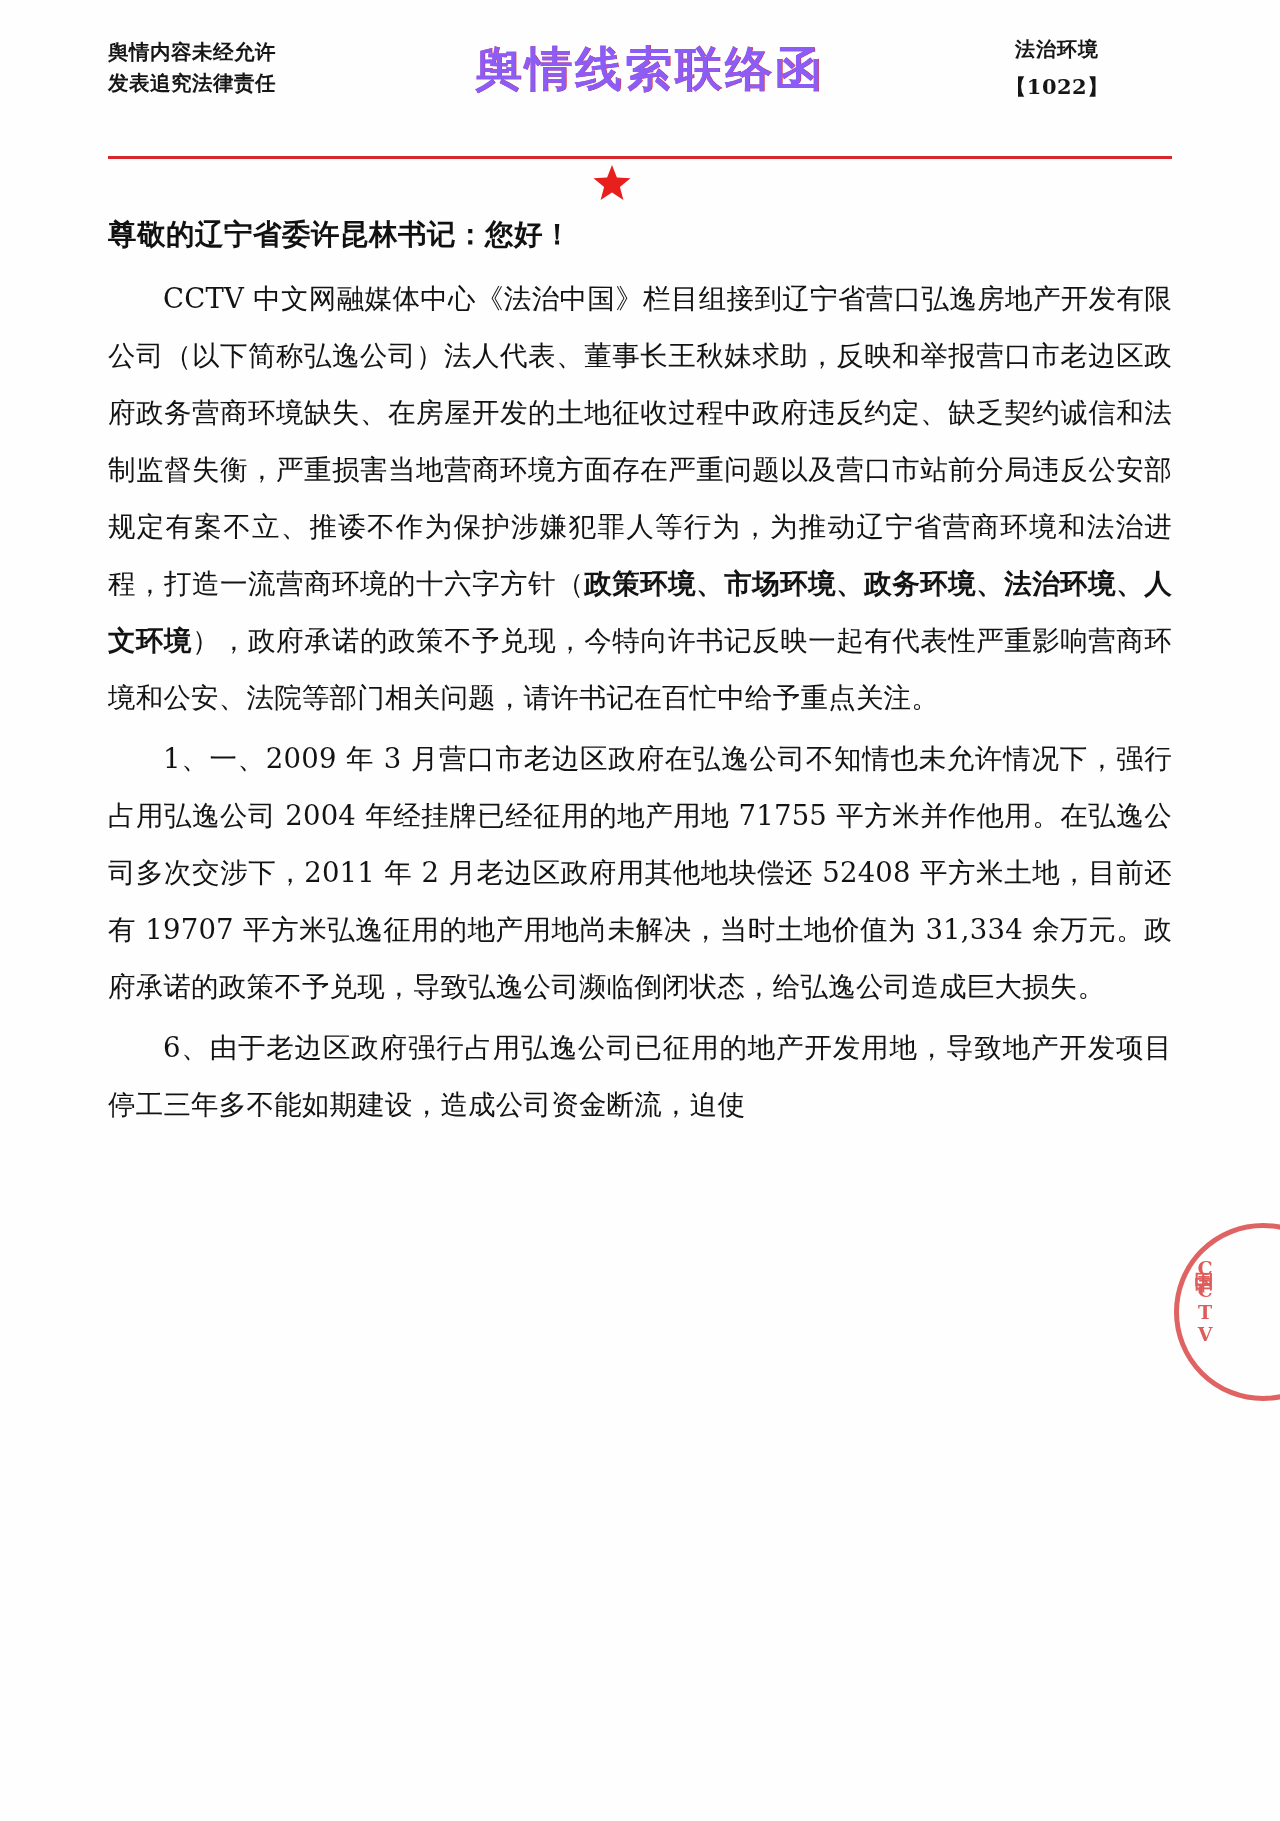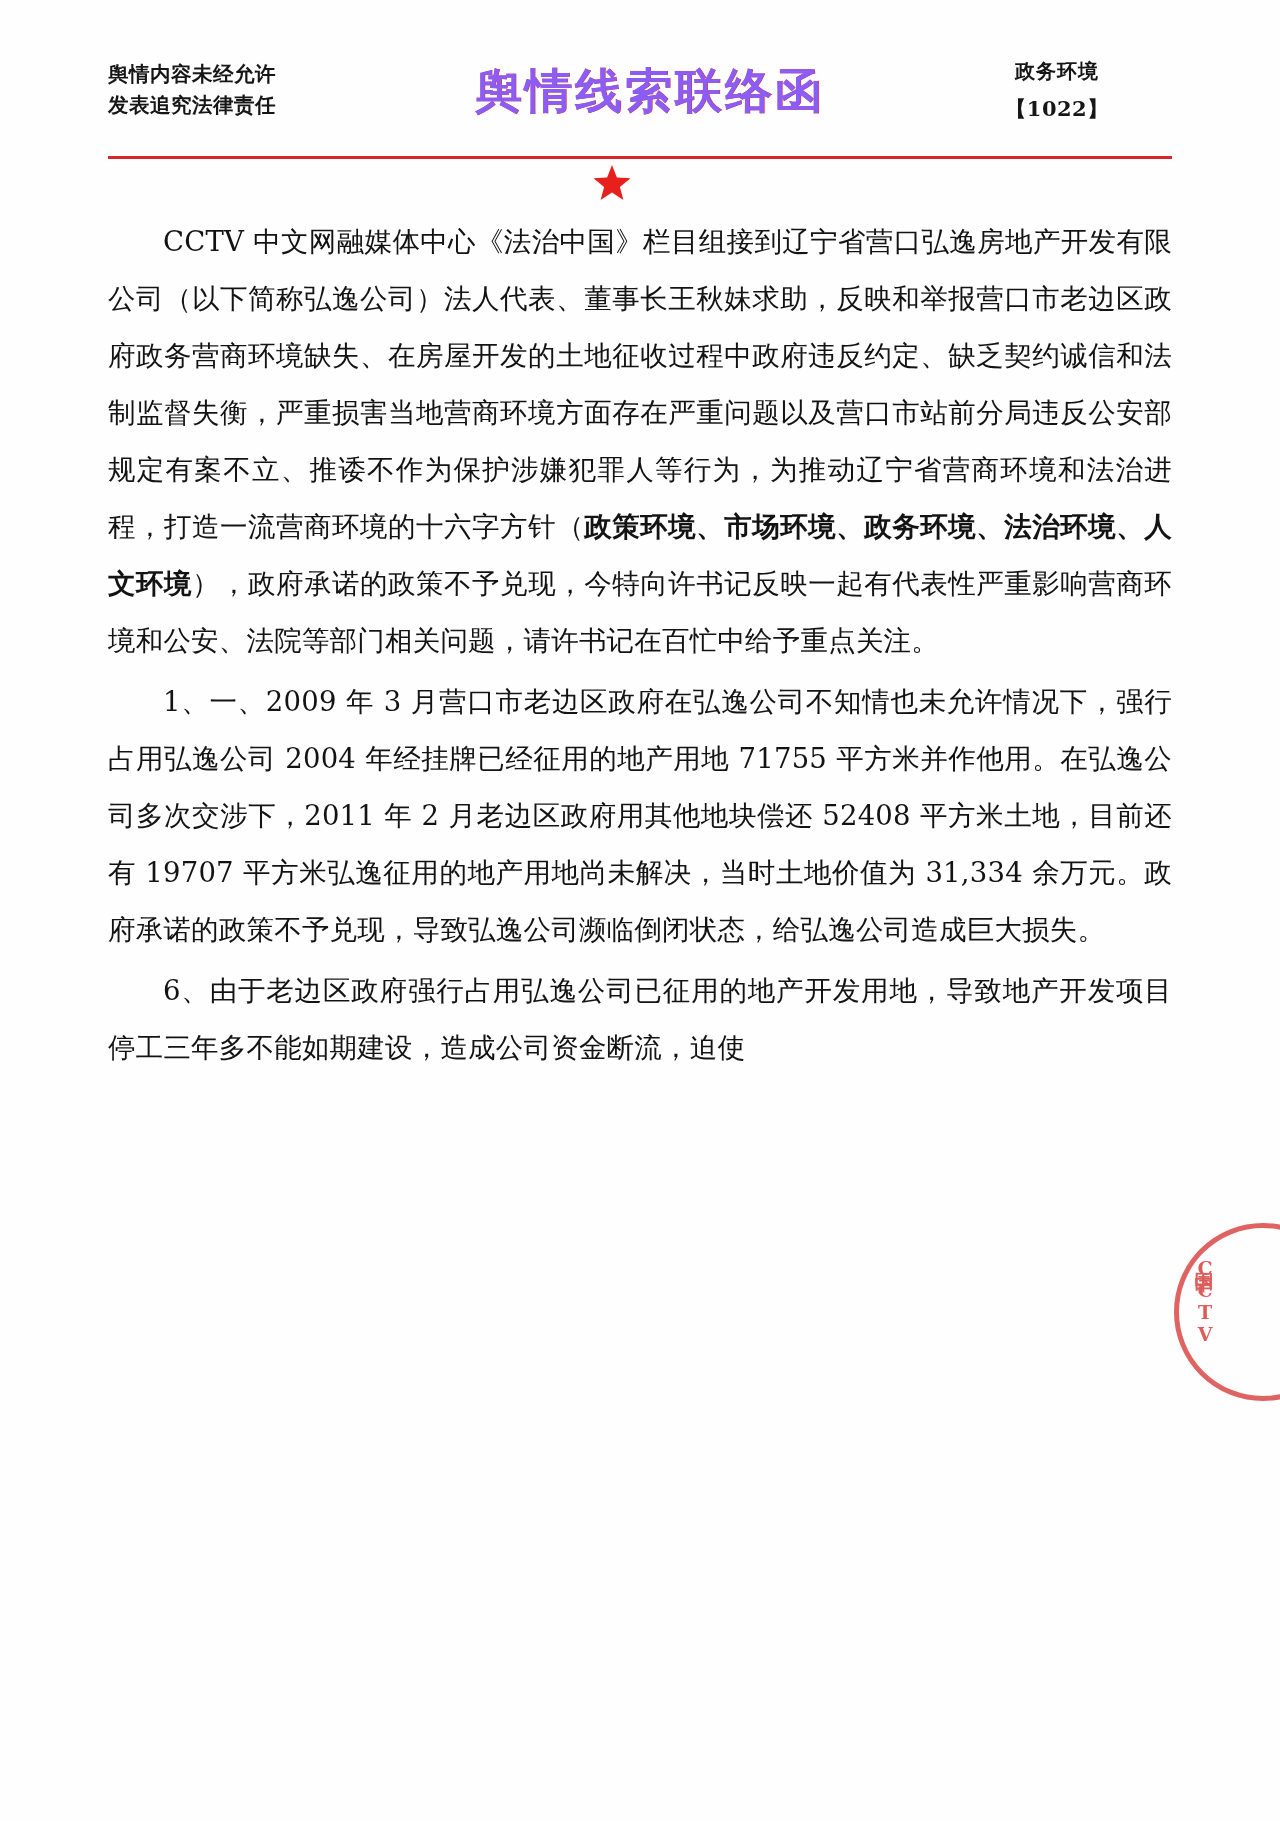--- a/index.html
+++ b/index.html
@@ -23,21 +23,21 @@
     background: #fefefe;
     box-sizing: border-box;
     padding: 0;
   }
 
   
   .letterhead {
     position: relative;
     height: 150px;
     margin: 0 108px 0 108px;
-    padding-top: 44px;
+    padding-top: 22px;
     box-sizing: border-box;
   }
 
   .lh-row {
     display: flex;
     align-items: center;
     justify-content: space-between;
     height: 92px;
   }
 
@@ -193,39 +193,40 @@
       <div class="lh-left">
         <div>舆情内容未经允许</div>
         <div>发表追究法律责任</div>
       </div>
 
       <div class="lh-center">
         <span class="lh-title">舆情线索联络函</span>
       </div>
 
       <div class="lh-right">
-        <div class="lbl">政务环境</div>
+        <div class="lbl">法治环境</div>
         <div class="num">【1022】</div>
       </div>
 
     </div>
   </div>
 
   <div class="rule"></div>
 
   <div class="star-wrap">
     <span class="star">
       <svg width="40" height="40" viewBox="0 0 40 40" aria-hidden="true">
         <polygon points="20,2 24.9,14.6 38.5,15.3 27.9,23.9 31.4,37 20,29.6 8.6,37 12.1,23.9 1.5,15.3 15.1,14.6" fill="#e8201d"></polygon>
       </svg>
     </span>
   </div>
 
   <div class="body-wrap">
 
+    <div class="salutation">尊敬的辽宁省委许昆林书记：您好！</div>
 
     <p class="para"><span>CCTV 中文网融媒体中心《法治中国》栏目组接到辽宁省营口弘逸房地产开发有限公司（以下简称弘逸公司）法人代表、董事长王秋妹求助，反映和举报营口市老边区政府政务营商环境缺失、在房屋开发的土地征收过程中政府违反约定、缺乏契约诚信和法制监督失衡，严重损害当地营商环境方面存在严重问题以及营口市站前分局违反公安部规定有案不立、推诿不作为保护涉嫌犯罪人等行为，为推动辽宁省营商环境和法治进程，打造一流营商环境的十六字方针（</span><span class="bold-run">政策环境、市场环境、政务环境、法治环境、人文环境</span><span>），政府承诺的政策不予兑现，今特向许书记反映一起有代表性严重影响营商环境和公安、法院等部门相关问题，请许书记在百忙中给予重点关注。</span></p>
 
     <p class="para">1、一、2009 年 3 月营口市老边区政府在弘逸公司不知情也未允许情况下，强行占用弘逸公司 2004 年经挂牌已经征用的地产用地 71755 平方米并作他用。在弘逸公司多次交涉下，2011 年 2 月老边区政府用其他地块偿还 52408 平方米土地，目前还有 19707 平方米弘逸征用的地产用地尚未解决，当时土地价值为 31,334 余万元。政府承诺的政策不予兑现，导致弘逸公司濒临倒闭状态，给弘逸公司造成巨大损失。</p>
 
     <p class="para">6、由于老边区政府强行占用弘逸公司已征用的地产开发用地，导致地产开发项目停工三年多不能如期建设，造成公司资金断流，迫使</p>
 
     <div class="seal">
       <div class="seal-circle"></div>
       <div class="seal-text">中国CCTV</div>

